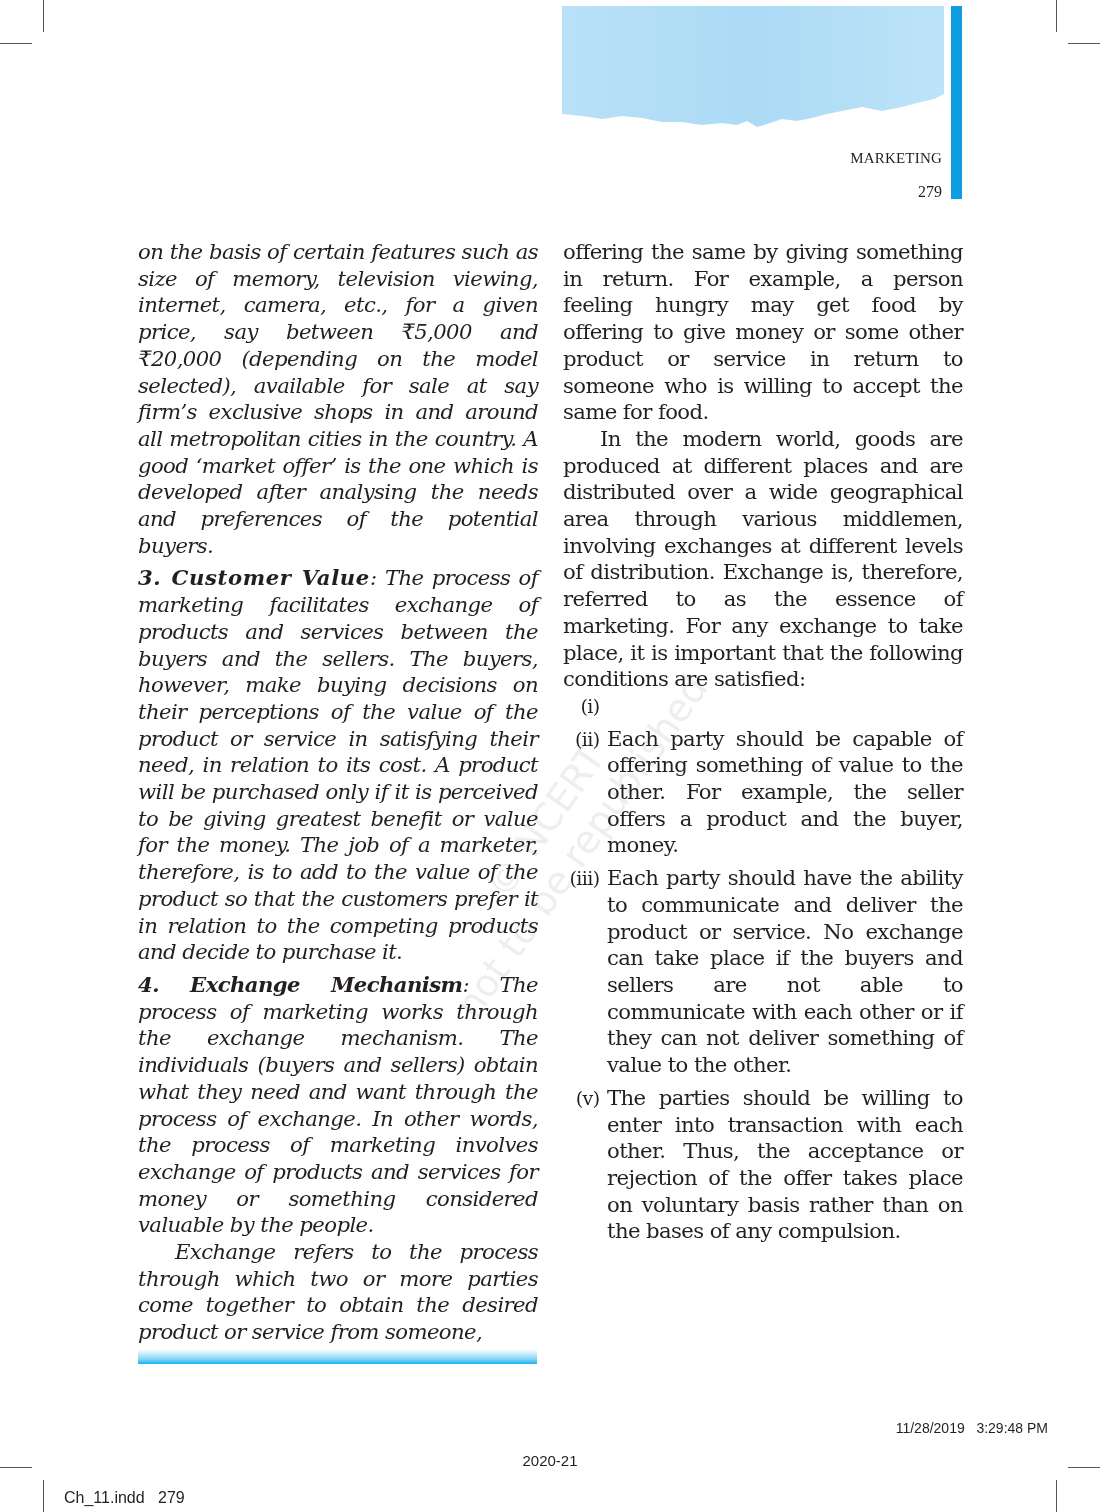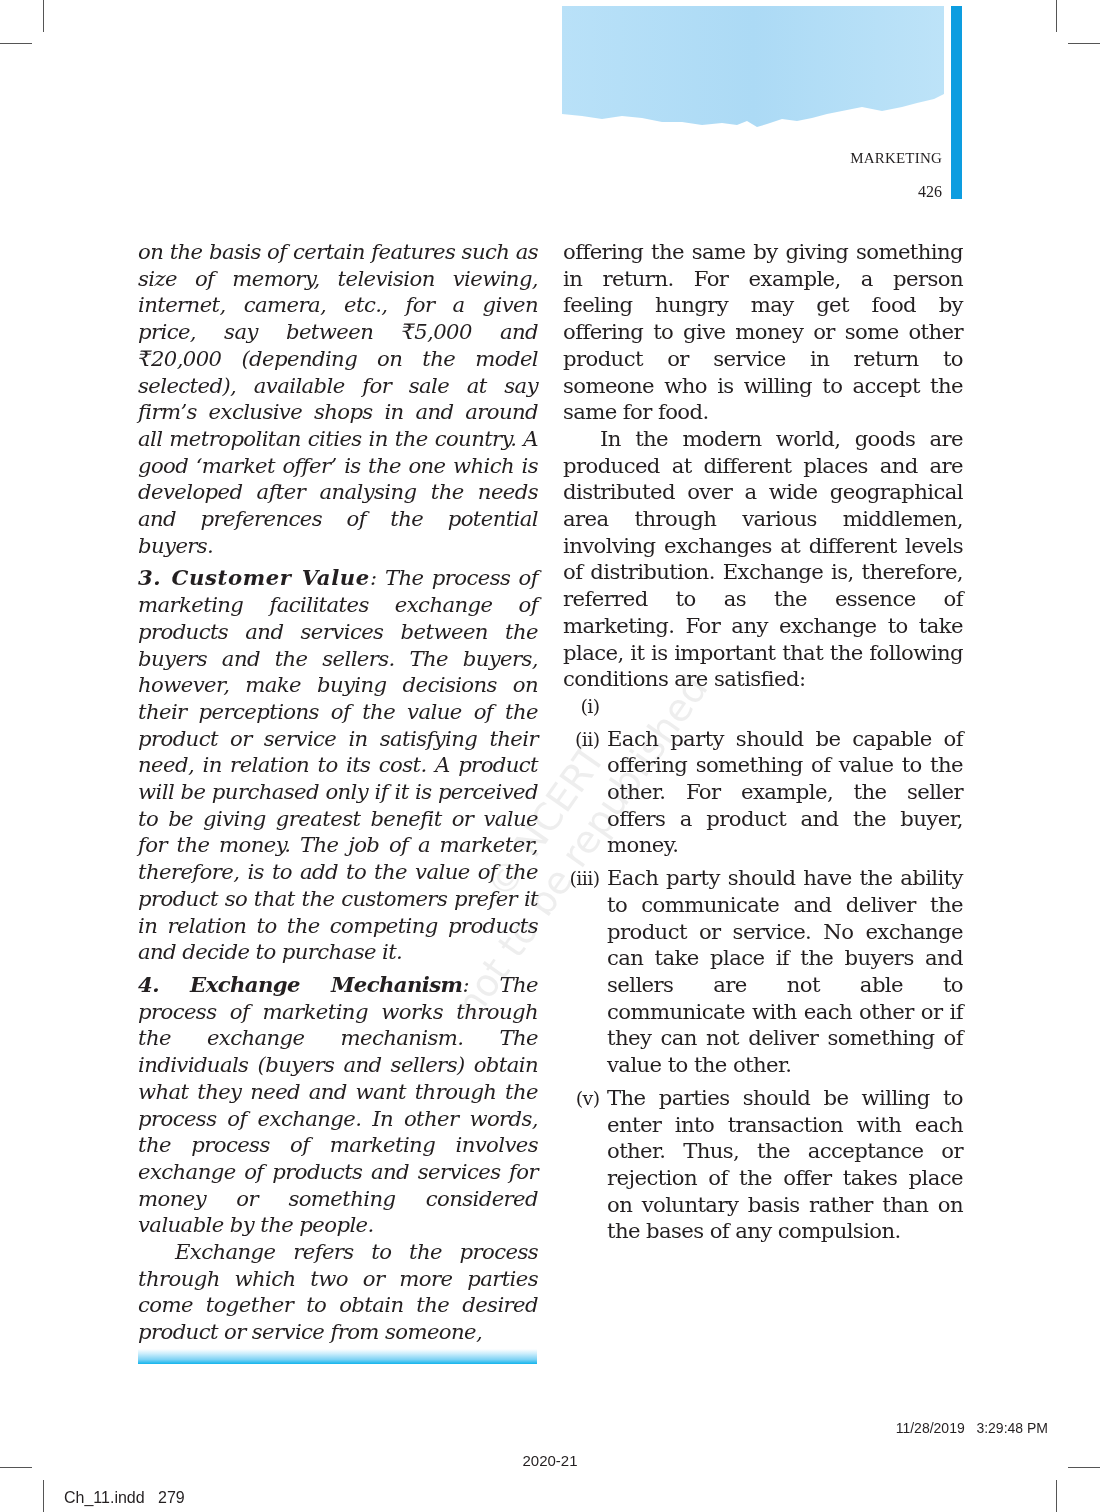--- a/index.html
+++ b/index.html
@@ -71,21 +71,21 @@
     <linearGradient id="washg" x1="0" y1="0" x2="1" y2="0">
       <stop offset="0" stop-color="#b9e1f8"></stop>
       <stop offset="0.5" stop-color="#acdaf5"></stop>
       <stop offset="1" stop-color="#bde3f8"></stop>
     </linearGradient>
   </defs>
   <path d="M0,0 H382 V88 L372,93 L355,97 L340,101 L320,105 L300,101 L285,104 L265,108 L250,112 L235,115 L220,113 L205,118 L195,121 L185,115 L175,119 L160,117 L140,119 L120,116 L100,116 L80,112 L60,110 L40,113 L20,110 L0,108 Z" fill="url(#washg)"></path>
 </svg>
 <div class="header-bar"></div>
 <div class="running-head">MARKETING</div>
-<div class="page-number">426</div>
+<div class="page-number">279</div>
 
 <div class="watermark">
   <div>© NCERT</div>
   <div>not to be republished</div>
 </div>
 
 <div class="column col-left">
   <p class="para">on the basis of certain features such as size of memory, television viewing, internet, camera, etc., for a given price, say between ₹5,000 and ₹20,000 (depending on the model selected), available for sale at say firm’s exclusive shops in and around all metropolitan cities in the country. A good ‘market offer’ is the one which is developed after analysing the needs and preferences of the potential buyers.</p>
   <p class="para gap"><b style="letter-spacing:0.6px;">3. Customer Value</b><span>:  The process of marketing facilitates exchange of products and services between the buyers and the sellers. The buyers, however, make buying decisions on their perceptions of the value of the product or service in satisfying their need, in relation to its cost. A product will be purchased only if it is perceived to be giving greatest benefit or value for the money. The job of a marketer, therefore, is to add to the value of the product so that the customers prefer it in relation to the competing products and decide to purchase it.</span></p>
   <p class="para gap"><b>4. Exchange Mechanism</b><span>: The process of marketing works through the exchange mechanism. The individuals (buyers and sellers) obtain what they need and want through the process of exchange. In other words, the process of marketing involves exchange of products and services for money or something considered valuable by the people.</span></p>

